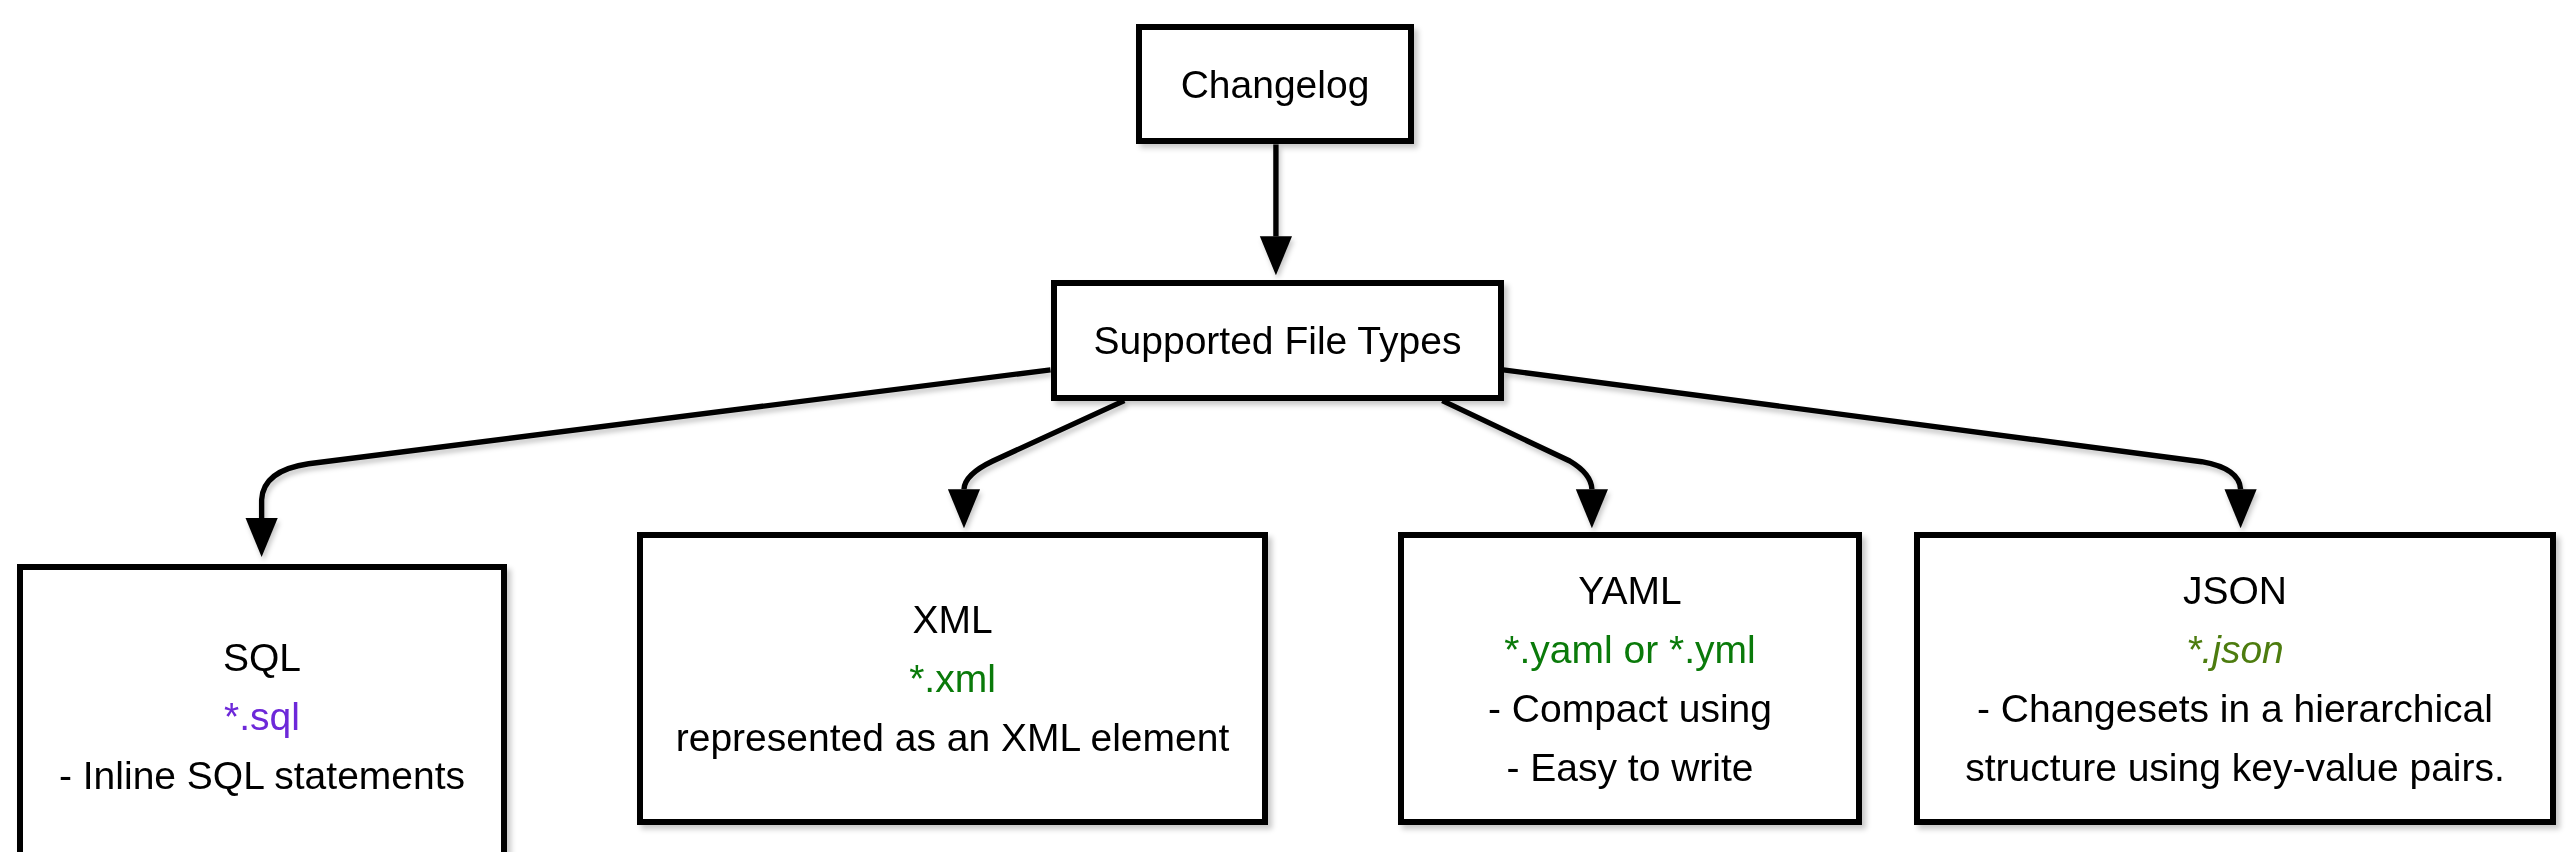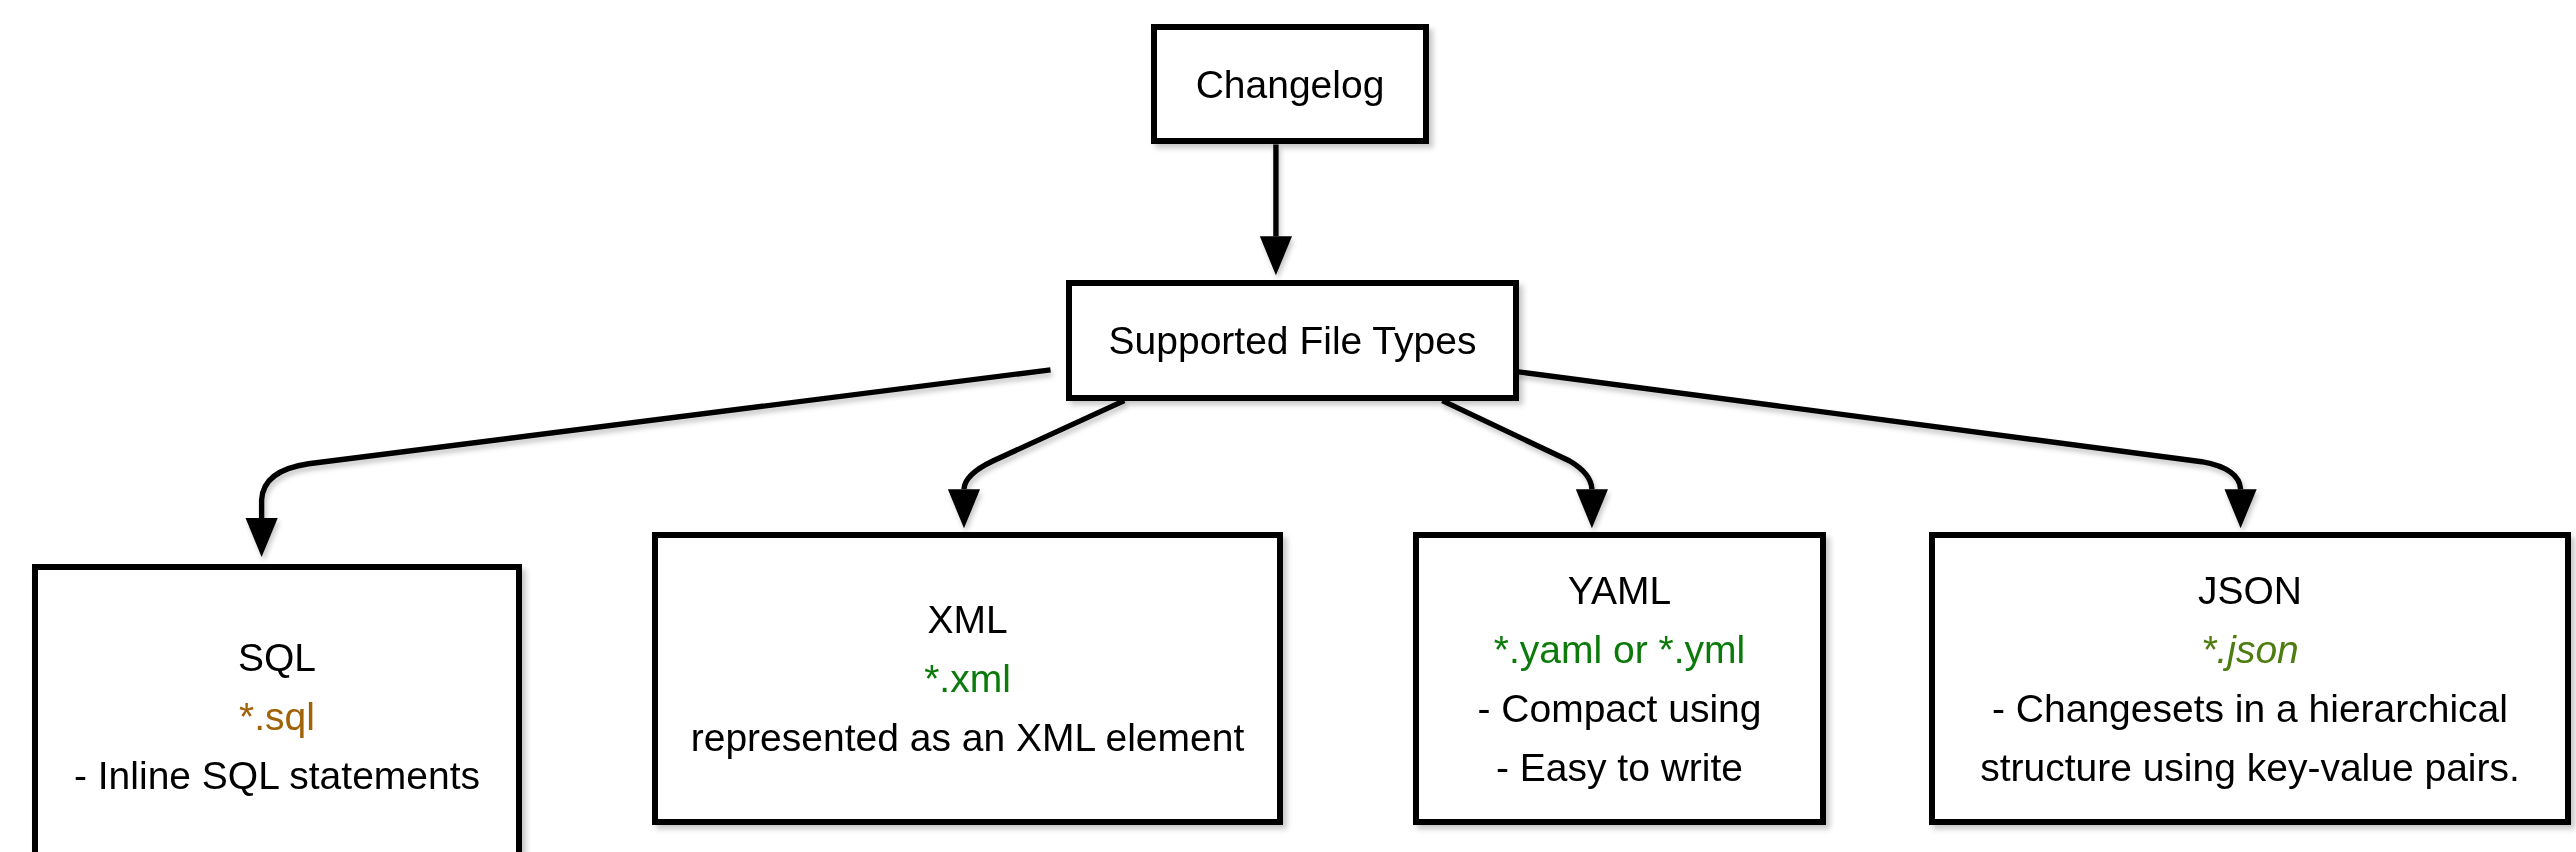--- a/index.html
+++ b/index.html
@@ -42,30 +42,29 @@
     box-shadow: 4px 5.4px 5.4px rgba(0,0,0,0.22);
     display: flex;
     flex-direction: column;
     align-items: center;
     justify-content: center;
     text-align: center;
     color: #000000;
     font-size: 39px;
     line-height: 59px;
     white-space: nowrap;
-    margin-left: 15px;
   }
   .node .line { display: block; }
   .node .pattern { color: #0a7a0a; }
 
   #node-changelog { left: 1136px; top: 24px;  width: 278px; height: 120px; }
   #node-sft       { left: 1051px; top: 280px; width: 453px; height: 121px; }
   #node-sql       { left: 17px;   top: 564px; width: 490px; height: 304px; }
   #node-xml       { left: 637px;  top: 532px; width: 631px; height: 293px; justify-content: center; }
-  #node-yaml      { left: 1398px; top: 532px; width: 413px; height: 293px; }
+  #node-yaml      { left: 1398px; top: 532px; width: 464px; height: 293px; }
   #node-json      { left: 1914px; top: 532px; width: 642px; height: 293px; }
 </style>
 </head>
 <body>
 
 <div class="canvas">
 
   <svg class="edges-layer" viewBox="0 0 3840 1271" xmlns="http://www.w3.org/2000/svg" aria-hidden="true">
 
     <path class="shaft" d="M1902,215 L1902,352"></path>
@@ -87,21 +86,21 @@
   <div class="node" id="node-changelog">
     <span class="line title">Changelog</span>
   </div>
 
   <div class="node" id="node-sft">
     <span class="line title">Supported File Types</span>
   </div>
 
   <div class="node" id="node-sql">
     <span class="line title">SQL</span>
-    <span class="line pattern" style="color: #a16207; text-align: right;">*.sql</span>
+    <span class="line pattern" style="color: #6d28d9; text-align: right;">*.sql</span>
     <span class="line">- Inline SQL statements</span>
   </div>
 
   <div class="node" id="node-xml">
     <span class="line title">XML</span>
     <span class="line pattern" style="color: rgb(10, 122, 10);">*.xml</span>
     <span class="line">represented as an XML element</span>
   </div>
 
   <div class="node" id="node-yaml">

